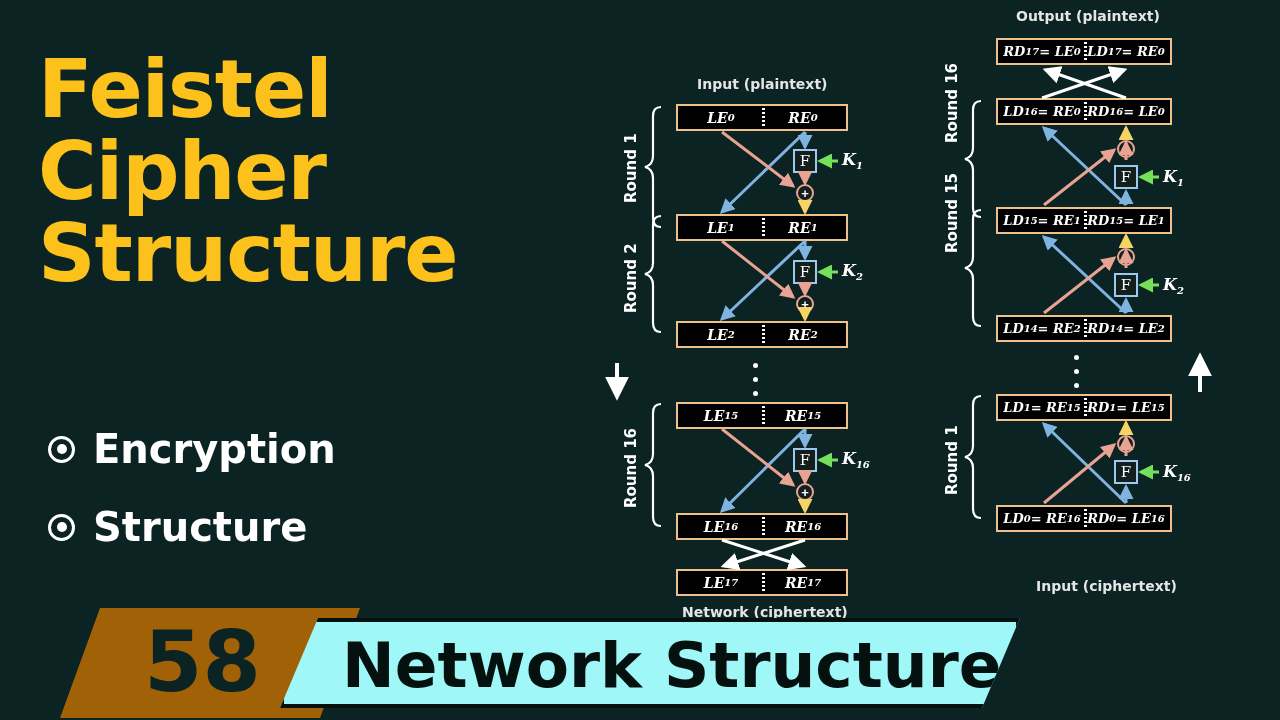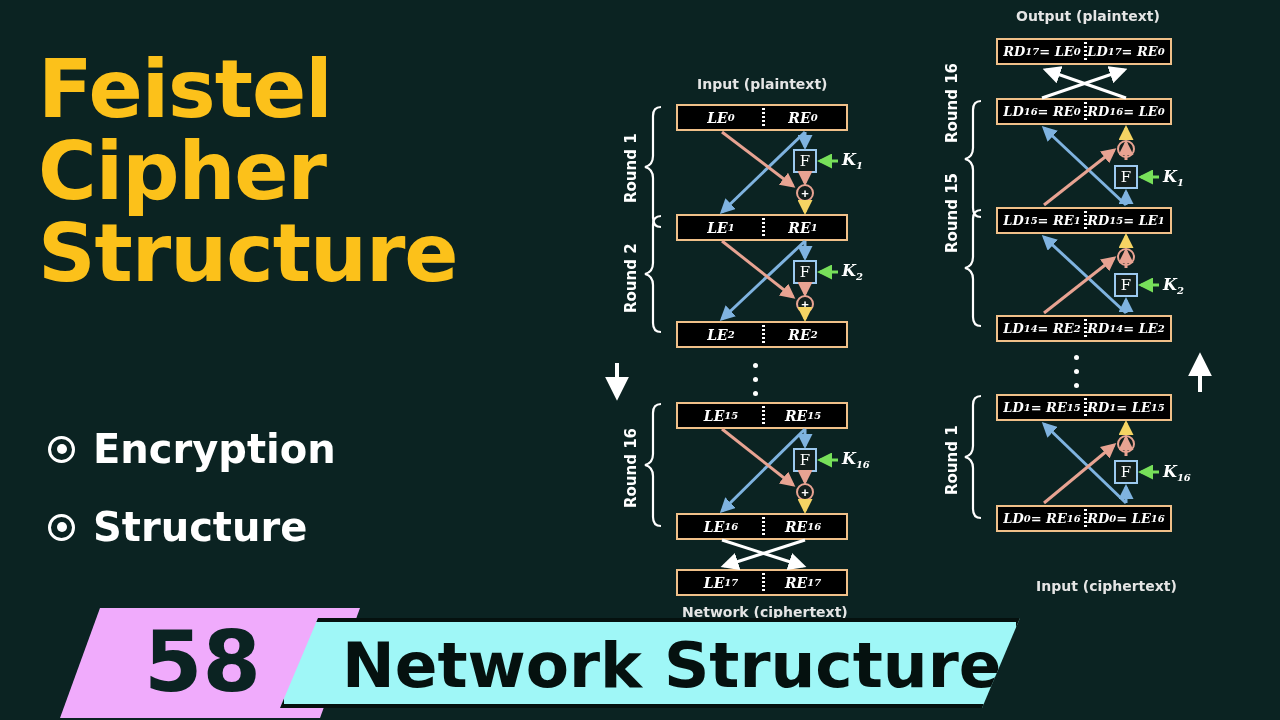--- a/index.html
+++ b/index.html
@@ -34,21 +34,21 @@
   .bullet-dot i{display:block;width:10px;height:10px;border-radius:50%;background:#ffffff;}
   .bullet-label{
     color:#ffffff;font-family:"DejaVu Sans", sans-serif;
     font-weight:bold;font-size:40px;letter-spacing:0px;white-space:nowrap;
   }
 
   
   #bottom-bar{position:absolute;left:0;top:604px;width:1280px;height:116px;}
   #badge-number{
     position:absolute;left:60px;top:4px;width:300px;height:110px;
-    background:#f0abfc;
+    background:#a16207;
     clip-path:polygon(40px 0, 300px 0, 260px 110px, 0 110px);
   }
   #badge-number span{
     position:absolute;left:84px;top:12px;
     color:#0b2322;font-family:"DejaVu Sans", sans-serif;
     font-weight:bold;font-size:84px;line-height:1;
   }
   #banner-title{
     position:absolute;left:280px;top:14px;width:740px;height:90px;
     background:#9ff7f7;border:4px solid #05110f;box-sizing:border-box;

